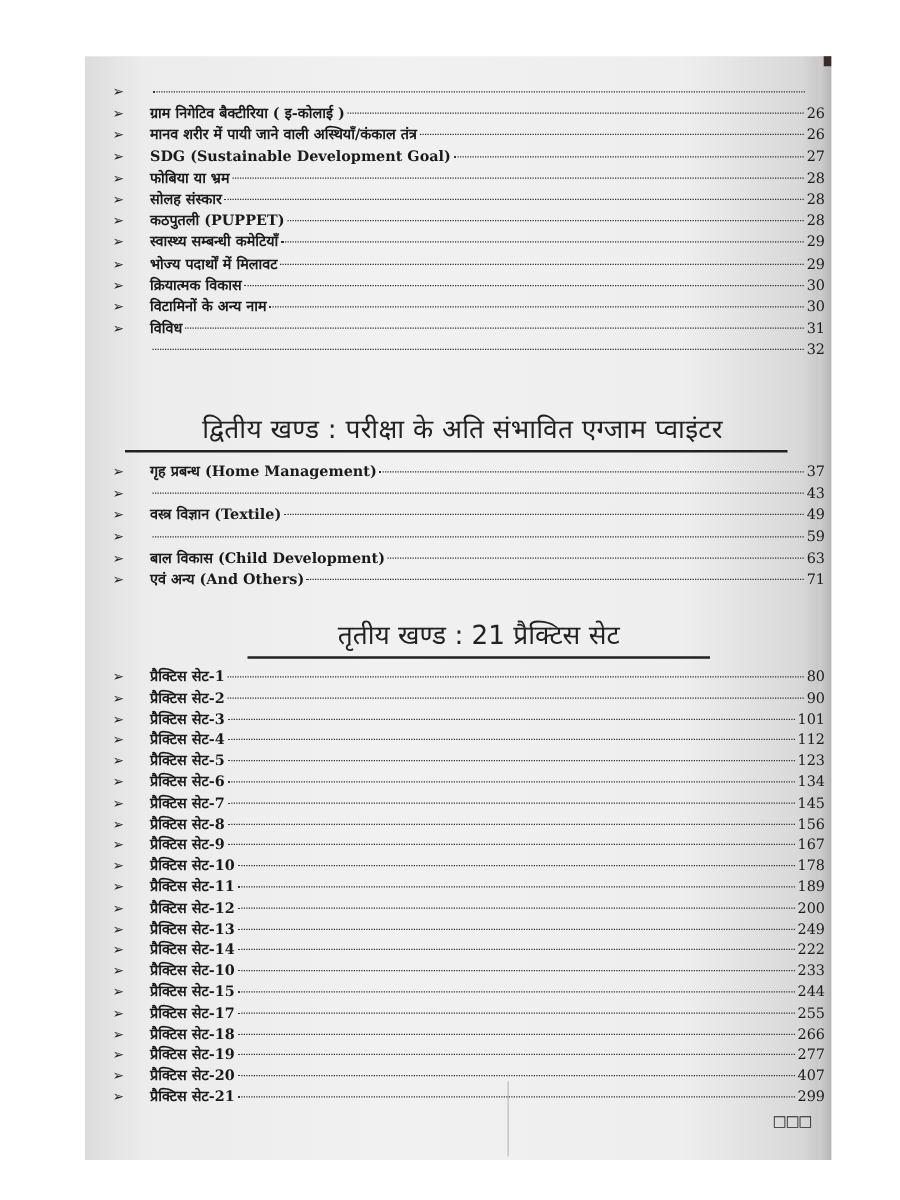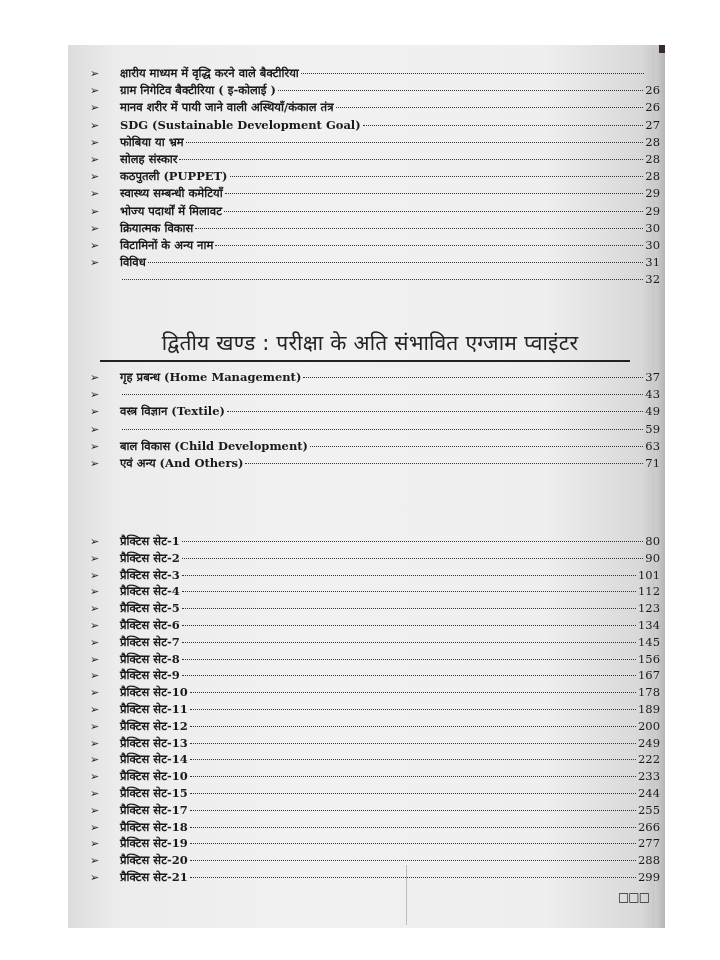--- a/index.html
+++ b/index.html
@@ -43,21 +43,20 @@
 </head>
 <body>
 
 <div class="page">
   <div class="page-edge"></div>
   <div class="corner-mark"></div>
 
   <div class="list1" id="list1">
       <div class="row">
         <span class="arrow">➢</span>
-        <span class="title">क्षारीय माध्यम में वृद्धि करने वाले बैक्टीरिया</span>
         <span class="leader"></span>
         <span class="pg"></span>
       </div>
       <div class="row">
         <span class="arrow">➢</span>
         <span class="title">ग्राम निगेटिव बैक्टीरिया ( इ-कोलाई )</span>
         <span class="leader"></span>
         <span class="pg">26</span>
       </div>
       <div class="row">
@@ -162,20 +161,24 @@
         <span class="pg">63</span>
       </div>
       <div class="row">
         <span class="arrow">➢</span>
         <span class="title">एवं अन्य (And Others)</span>
         <span class="leader"></span>
         <span class="pg">71</span>
       </div>
     </div>
 
+  <div class="section-head sec3">
+    <div>तृतीय खण्ड : 21 प्रैक्टिस सेट</div>
+    <div class="rule"></div>
+  </div>
   <div class="list3" id="list3">
       <div class="row">
         <span class="arrow">➢</span>
         <span class="title">प्रैक्टिस सेट-1</span>
         <span class="leader"></span>
         <span class="pg">80</span>
       </div>
       <div class="row">
         <span class="arrow">➢</span>
         <span class="title">प्रैक्टिस सेट-2</span>
@@ -281,21 +284,21 @@
       <div class="row">
         <span class="arrow">➢</span>
         <span class="title">प्रैक्टिस सेट-19</span>
         <span class="leader"></span>
         <span class="pg">277</span>
       </div>
       <div class="row">
         <span class="arrow">➢</span>
         <span class="title">प्रैक्टिस सेट-20</span>
         <span class="leader"></span>
-        <span class="pg">288</span>
+        <span class="pg">407</span>
       </div>
       <div class="row">
         <span class="arrow">➢</span>
         <span class="title">प्रैक्टिस सेट-21</span>
         <span class="leader"></span>
         <span class="pg">299</span>
       </div>
     </div>
 
   <div class="end-mark">□□□</div>

